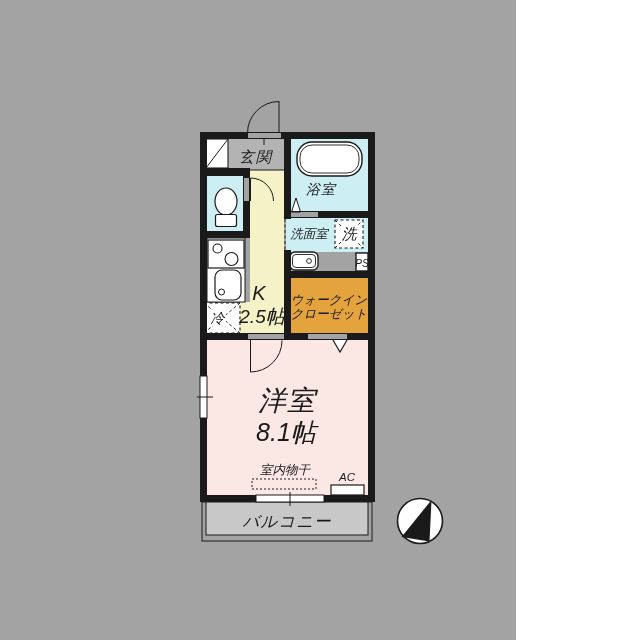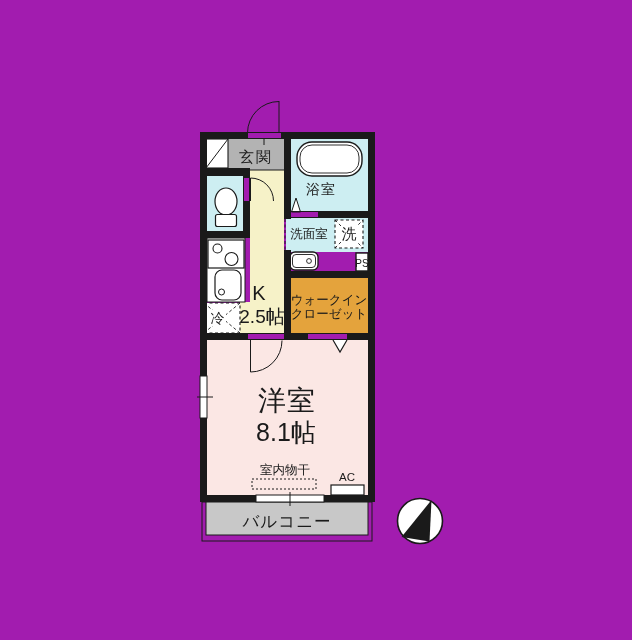--- a/index.html
+++ b/index.html
@@ -1,17 +1,17 @@
 <!DOCTYPE html>
 <html><head>
 <meta charset="utf-8">
 <style>
   html,body{margin:0;padding:0;background:#ffffff;}
-  .stage{position:relative;width:632px;height:640px;background:#a21caf;overflow:hidden;
-         font-family:"Liberation Sans",sans-serif;}
+  .stage{position:relative;width:516px;height:640px;background:#a3a3a3;overflow:hidden;
+         font-family:"Liberation Sans",sans-serif;font-style:italic;}
   svg{position:absolute;left:0;top:0;}
   text{fill:#1a1a1a;font-family:"Liberation Sans",sans-serif;}
   .thin{stroke:#1a1a1a;stroke-width:1;fill:none;}
   .fix{stroke:#1a1a1a;fill:#ffffff;}
   .dashbox{stroke:#1a1a1a;stroke-width:1.1;fill:#ffffff;stroke-dasharray:3 2.5;}
   .dashline{stroke:#1a1a1a;stroke-width:0.9;fill:none;stroke-dasharray:3 2.5;}
   .door{stroke:#1a1a1a;stroke-width:1;fill:none;}
 </style>
 </head>
 <body>

